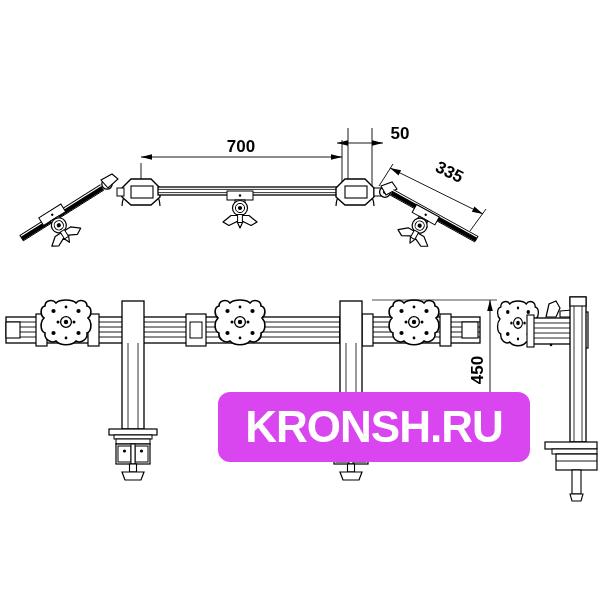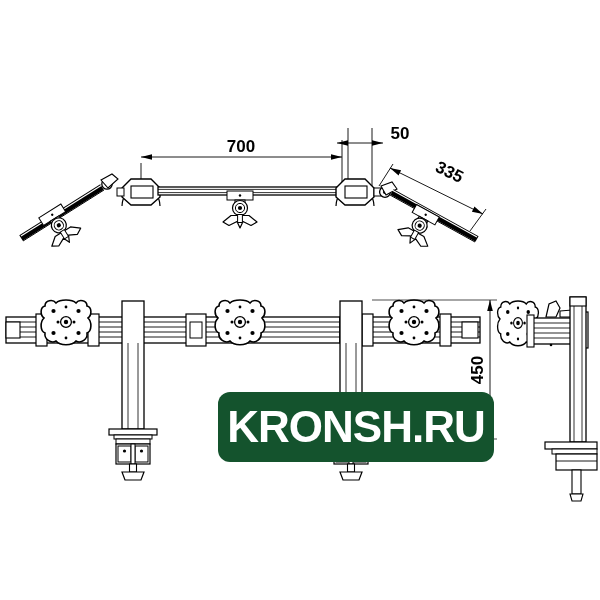--- a/index.html
+++ b/index.html
@@ -27,23 +27,23 @@
   .dimtext {
     font-family: "Liberation Sans", sans-serif;
     font-weight: bold;
     font-size: 17px;
     fill: #000000;
   }
   .wm-band {
     position: absolute;
     left: 218px;
     top: 392px;
-    width: 276px;
+    width: 312px;
     height: 70px;
-    background: #14532d;
+    background: #d946ef;
     border-radius: 12px;
     display: flex;
     align-items: center;
     justify-content: center;
     pointer-events: none;
   }
   .wm-text {
     font-family: "Liberation Sans", sans-serif;
     font-weight: bold;
     font-size: 44px;

